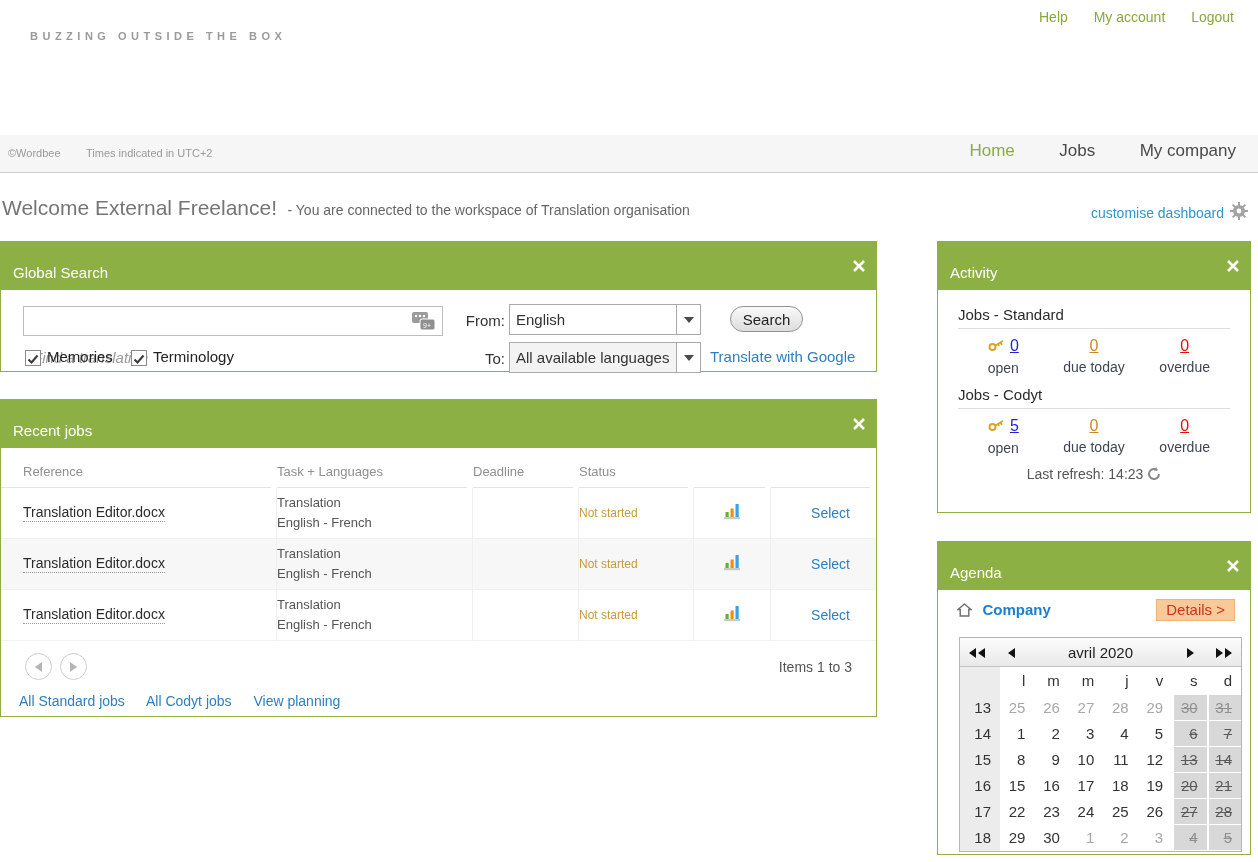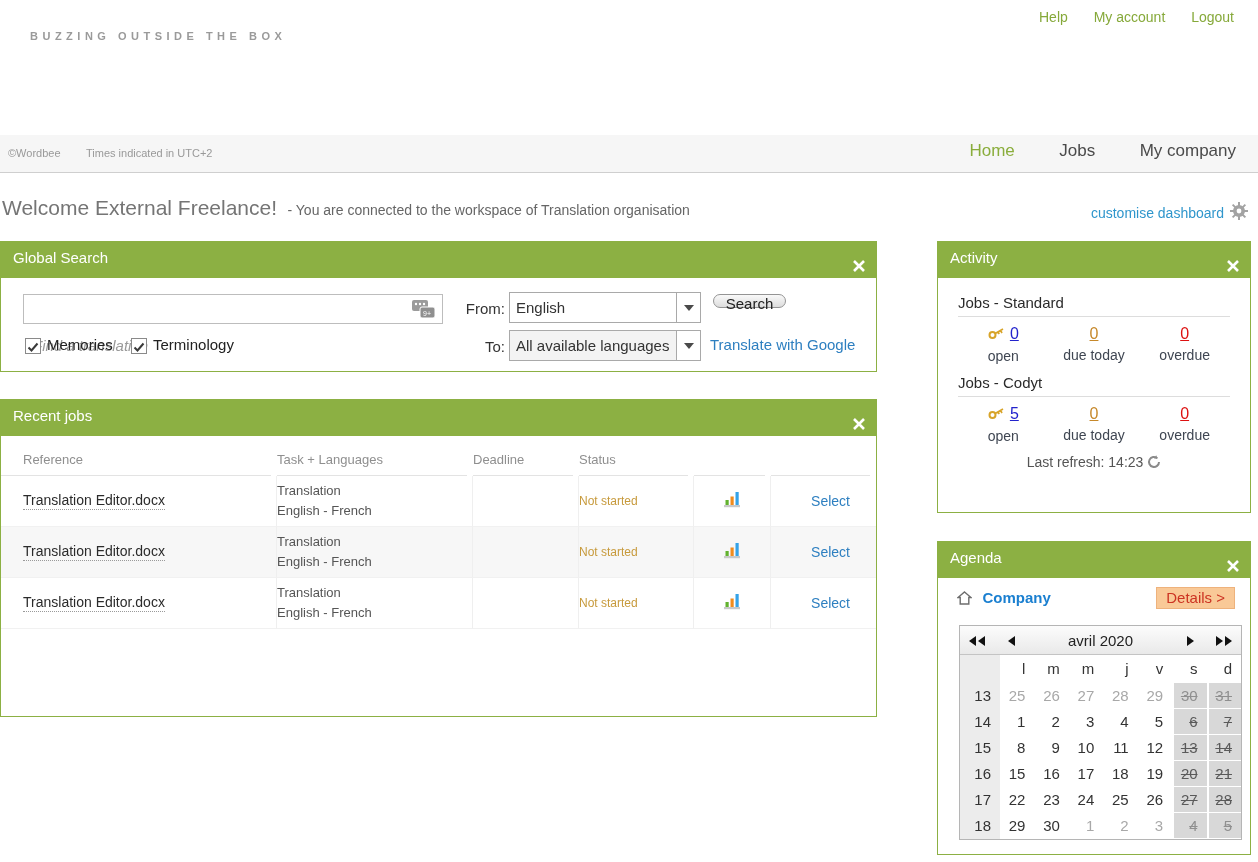--- a/index.html
+++ b/index.html
@@ -31,22 +31,22 @@
 
   .welcome-row { position:absolute; left:0; top:196px; width:1258px; }
   .welcome-title { font-size:21px; color:#757575; margin-left:2px; }
   .welcome-sub { font-size:14px; color:#666; margin-left:6px; }
   .customise { position:absolute; right:10px; top:6px; font-size:14px; }
   .customise a { color:#2f96cc; margin-right:6px; vertical-align:middle; }
   .gear { vertical-align:middle; }
 
   
   .panel { position:absolute; background:#fff; border:1px solid #8cb043; }
-  .panel-header { height:36px; background:#8cb043; color:#fff; font-size:15px;
-    line-height:32px; padding:0 12px; position:relative; }
+  .panel-header { height:48px; background:#8cb043; color:#fff; font-size:15px;
+    line-height:32px; padding:15px 12px; position:relative; }
   .panel-close { position:absolute; right:11px; top:9px; cursor:pointer; }
 
   #global-search { left:0; top:241px; width:877px; height:131px; }
   .gs-body { position:relative; height:98px; }
   .gs-input-wrap { position:absolute; left:22px; top:16px; width:420px; height:30px;
     border:1px solid #bdbdbd; background:#fff; }
   .gs-input { width:100%; height:100%; border:0; outline:none; padding:0 36px 0 9px;
     font-size:15px; font-family:"Liberation Sans", sans-serif; color:#333;margin-top:36px; }
   .gs-input::placeholder { font-style:italic; color:#9a9a9a; }
   .gs-input-icon { position:absolute; right:5px; top:4px; }
@@ -55,21 +55,21 @@
   .sel { position:absolute; width:192px; height:31px; border:1px solid #a9a9a9; background:#fff;
     display:flex; cursor:pointer; }
   .sel-from { left:508px; top:14px; } .sel-to { left:508px; top:52px; }
   .sel-text { flex:1; font-size:15px; line-height:29px; padding:0 6px; white-space:nowrap;
     overflow:hidden; }
   .sel-to .sel-text { background:#f3f3f3; }
   .sel-btn { width:24px; border-left:1px solid #a9a9a9; background:#fff;
     display:flex; align-items:center; justify-content:center; }
   .caret { width:0; height:0; border-left:5px solid transparent; border-right:5px solid transparent;
     border-top:6px solid #4a4a4a; }
-  .search-btn { position:absolute; left:712px; top:16px; width:73px; height:14px;
+  .search-btn { position:absolute; left:729px; top:16px; width:73px; height:26px;
     border:1px solid #949494; border-radius:13px; background:linear-gradient(#f9f9f9,#ddd);
     font-size:15px; color:#222; font-family:"Liberation Sans", sans-serif; cursor:pointer; }
   .translate-link { position:absolute; left:709px; top:58px; font-size:15px; color:#2d7fc0; }
   .gs-checks { position:absolute; left:24px; top:58px; font-size:15px; color:#222; }
   .cb-wrap { margin-right:14px; }
   .cb { display:inline-block; width:16px; height:16px; border:1px solid #8a8a8a; background:#fff;
     vertical-align:-3px; margin-right:6px; text-align:center; }
 
   
   #recent-jobs { left:0; top:399px; width:877px; height:318px; }
@@ -308,20 +308,36 @@
                 <rect x="2.5" y="9" width="3.2" height="5" fill="#62b22f"></rect>
                 <rect x="7.5" y="5.5" width="3.2" height="8.5" fill="#f08c1e"></rect>
                 <rect x="12.5" y="1" width="3.2" height="13" fill="#35a3e8"></rect>
               </svg></span>
           </div>
           <div class="jc jc-select">
             <a>Select</a>
           </div>
         </div>
       </div>
+    <div class="jobs-footer">
+      <div class="pager">
+        <span class="pg-btn">
+            <span class="tri tri-l" style="border-right-color:#b5b5b5"></span>
+          </span>
+        <span class="pg-btn">
+            <span class="tri tri-r" style="border-left-color:#b5b5b5"></span>
+          </span>
+      </div>
+      <span class="items-range">Items 1 to 3</span>
+      <div class="jobs-links">
+        <a>All Standard jobs</a>
+        <a>All Codyt jobs</a>
+        <a>View planning</a>
+      </div>
+    </div>
   </div>
 
   <div class="panel" id="activity">
     <div class="panel-header">
       <span>Activity</span>
       <span class="panel-close"><svg width="12" height="12" viewBox="0 0 12 12">
             <path d="M1 1 L11 11 M11 1 L1 11" stroke="#fff" stroke-width="2.6"></path>
           </svg></span>
     </div>
     <div class="act-body" id="activity-body">

